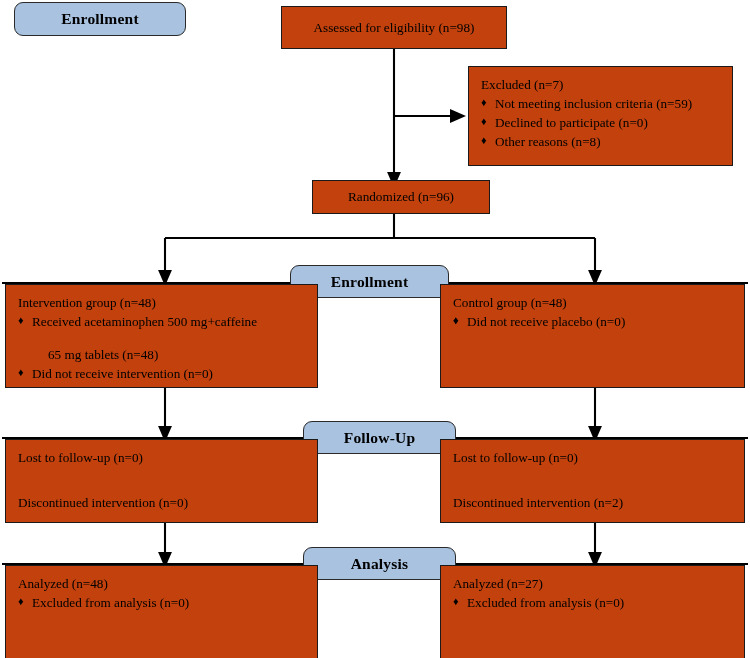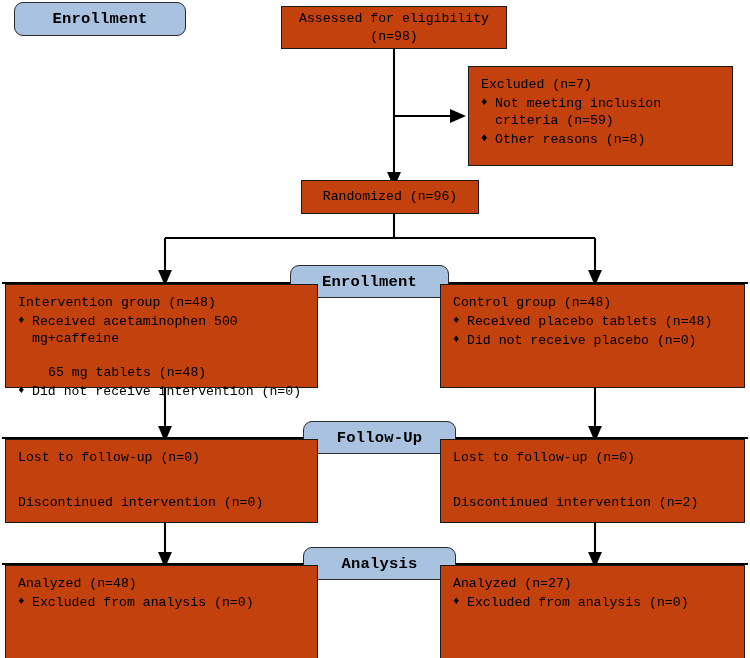--- a/index.html
+++ b/index.html
@@ -5,21 +5,21 @@
   html, body {
     margin: 0;
     padding: 0;
     background: #ffffff;
   }
   #diagram {
     position: relative;
     width: 750px;
     height: 658px;
     background: #ffffff;
-    font-family: Liberation Mono, monospace;
+    font-family: Liberation Serif, serif;
     overflow: hidden;
   }
   #wires {
     position: absolute;
     left: 0;
     top: 0;
     width: 750px;
     height: 658px;
     pointer-events: none;
   }
@@ -140,46 +140,46 @@
 
   <div class="node centered" style="left:281px; top:6px; width:226px; height:43px;">
     <span>Assessed for eligibility (n=98)</span>
   </div>
 
   <div class="node" style="left:468px; top:66px; width:265px; height:100px;">
     <div class="node-inner">
       <div class="title-line">Excluded (n=7)</div>
       <ul class="bullets">
         <li><span class="dia">♦</span><span>Not meeting inclusion criteria (n=59)</span></li>
-        <li><span class="dia">♦</span></li>
+        <li><span class="dia">♦</span><span>Declined to participate (n=0)</span></li>
         <li><span class="dia">♦</span><span>Other reasons (n=8)</span></li>
       </ul>
     </div>
   </div>
 
-  <div class="node centered" style="left:301px; top:180px; width:178px; height:34px;">
+  <div class="node centered" style="left:312px; top:180px; width:178px; height:34px;">
     <span>Randomized (n=96)</span>
   </div>
 
   <div class="node" style="left:5px; top:284px; width:313px; height:104px;">
     <div class="node-inner">
       <div class="title-line">Intervention group (n=48)</div>
       <ul class="bullets">
         <li><span class="dia">♦</span><span>Received acetaminophen 500 mg+caffeine</span></li>
         <li class="cont"><span>65 mg tablets (n=48)</span></li>
         <li><span class="dia">♦</span><span>Did not receive intervention (n=0)</span></li>
       </ul>
     </div>
   </div>
 
   <div class="node" style="left:440px; top:284px; width:305px; height:104px;">
     <div class="node-inner">
       <div class="title-line">Control group (n=48)</div>
       <ul class="bullets">
-        <li><span class="dia">♦</span><span>Received placebo tablets (n=48)</span></li>
+        <li><span class="dia">♦</span></li>
         <li><span class="dia">♦</span><span>Did not receive placebo (n=0)</span></li>
       </ul>
     </div>
   </div>
 
   <div class="node" style="left:5px; top:439px; width:313px; height:84px;">
     <div class="node-inner">
       <div class="plainline">Lost to follow-up (n=0)</div>
       <div class="plainline">Discontinued intervention (n=0)</div>
     </div>

